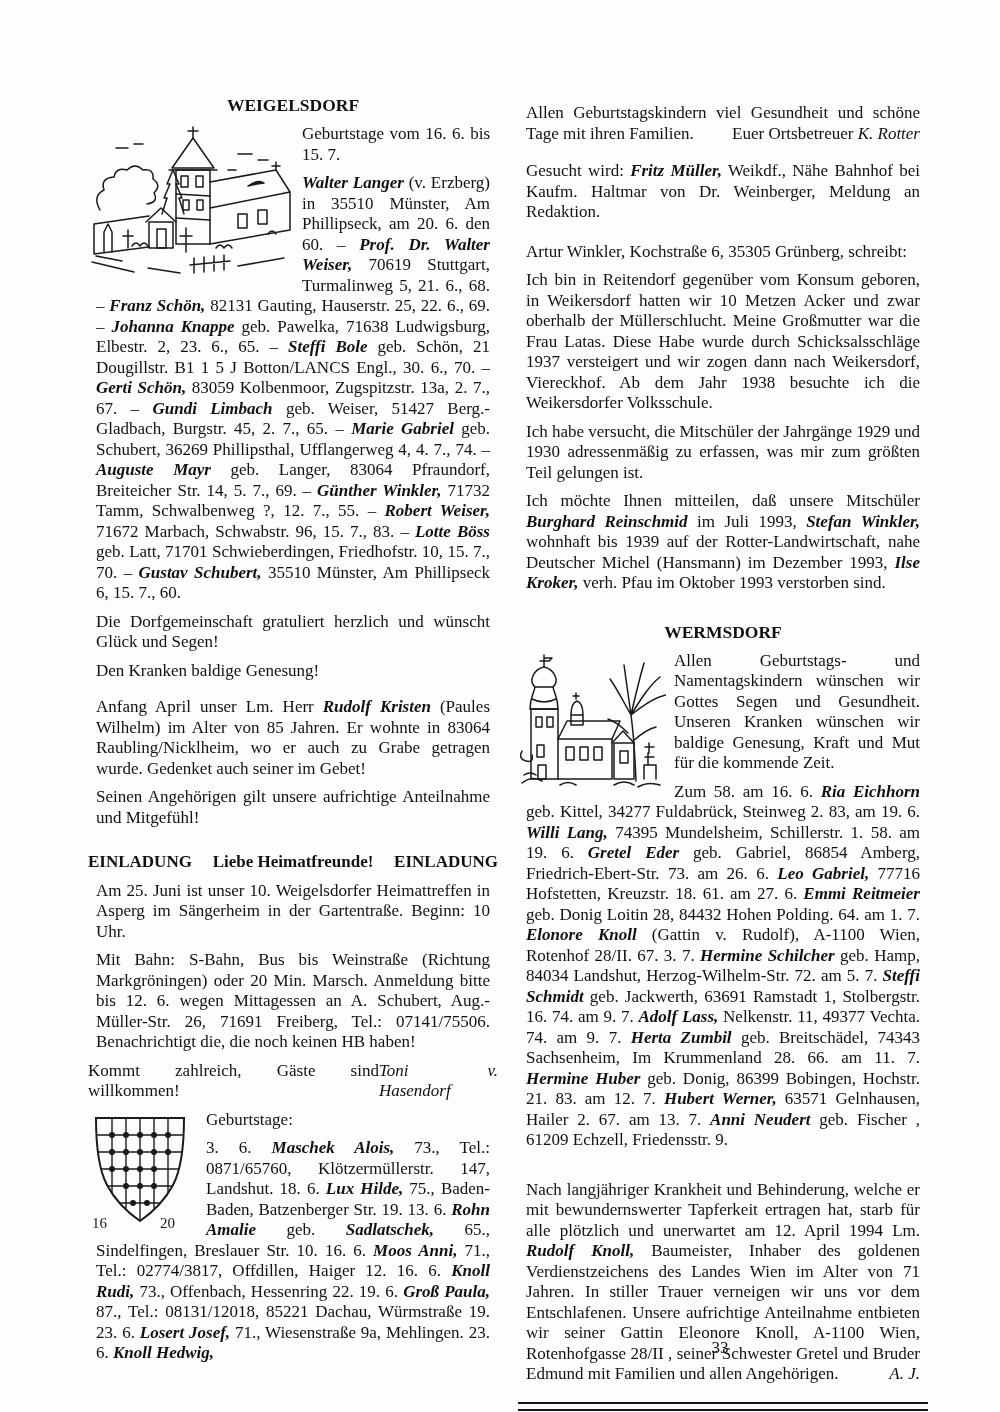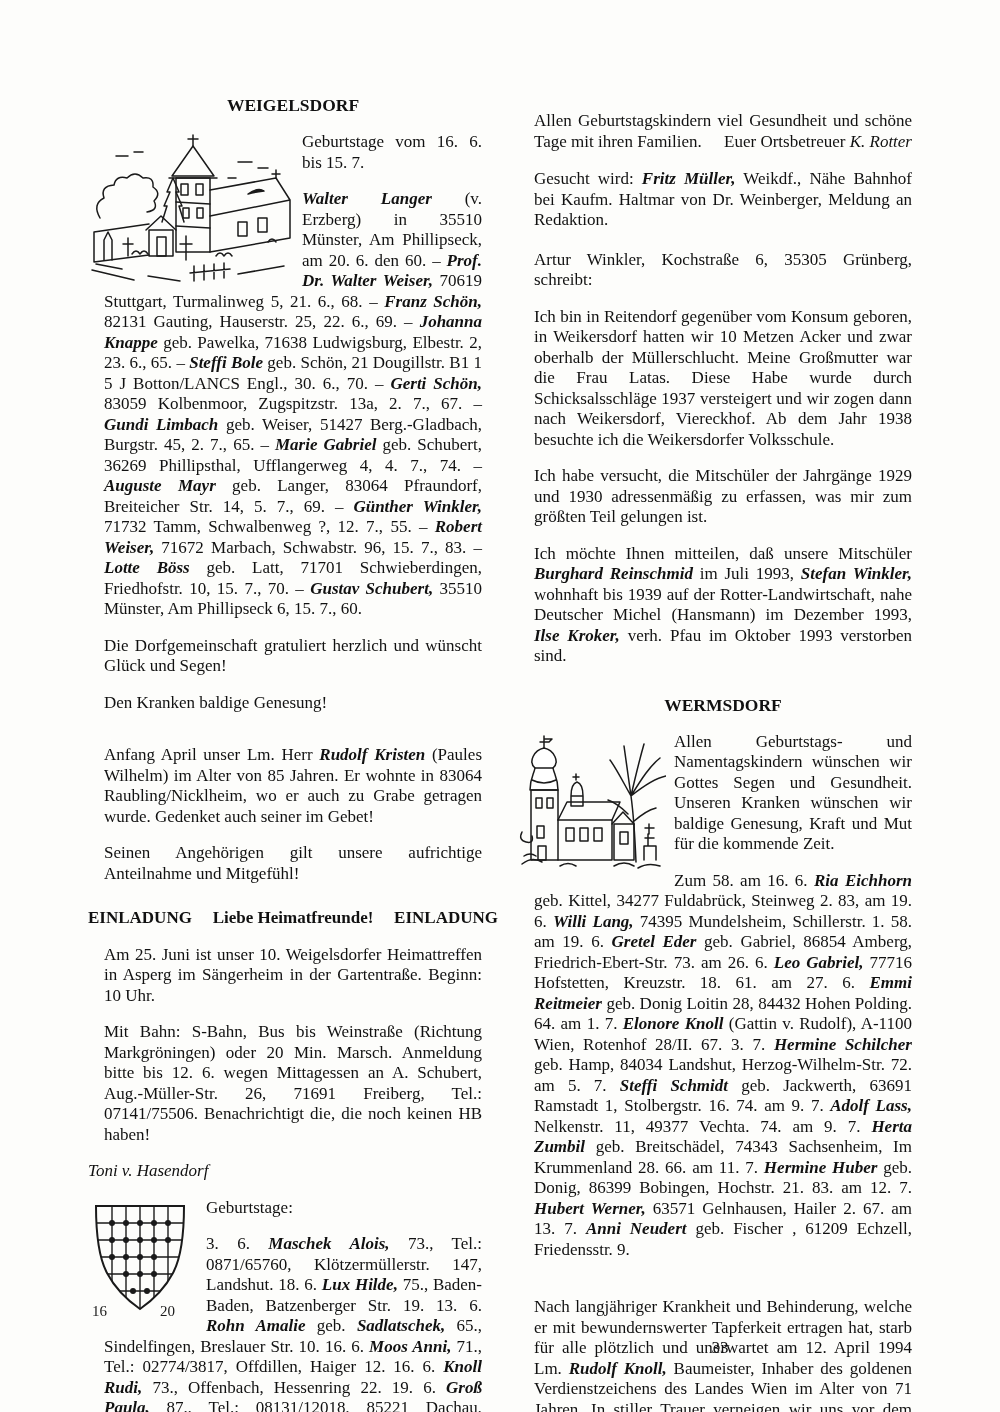--- a/index.html
+++ b/index.html
@@ -4,21 +4,21 @@
 <style>
   html,body{margin:0;padding:0;}
   body{
     width:1000px;height:1412px;background:#fdfdfb;position:relative;
     font-family:"Liberation Serif","DejaVu Serif",serif;color:#111;
     overflow:hidden;
   }
   .col{position:absolute;top:95px;width:410px;font-size:17px;line-height:20.5px;text-align:justify;}
   #col-left{left:88px;}
   #col-right{left:518px;}
-  p{margin:16px;}
+  p{margin:8px;}
   .h-center{font-size:17.5px;font-weight:bold;text-align:center;margin:0 0 1px 0;line-height:21px;}
   .h-left{font-weight:bold;}
   .s-b{font-weight:bold;font-style:italic;}
   .s-i{font-style:italic;}
   .s-fr{float:right;}
   .s-fr .s-i{font-style:italic;}
   .flow::after{content:"";display:block;clear:both;}
   .img-left{float:left;margin:2px 8px 2px 0;}
   .shield-left{float:left;margin:2px 14px 0 0;}
   .sp21{margin-top:21px;}
@@ -88,20 +88,21 @@
     <p>Seinen Angehörigen gilt unsere aufrichtige Anteilnahme und Mitgefühl!</p>
 
     <div class="row-between h-left sp24">
       <span>EINLADUNG</span>
       <span>Liebe Heimatfreunde!</span>
       <span>EINLADUNG</span>
     </div>
     <p>Am 25. Juni ist unser 10. Weigelsdorfer Heimattreffen in Asperg im Sängerheim in der Gartentraße. Beginn: 10 Uhr.</p>
     <p>Mit Bahn: S-Bahn, Bus bis Weinstraße (Richtung Markgröningen) oder 20 Min. Marsch. Anmeldung bitte bis 12. 6. wegen Mittagessen an A. Schubert, Aug.-Müller-Str. 26, 71691 Freiberg, Tel.: 07141/75506. Benachrichtigt die, die noch keinen HB haben!</p>
     <div class="row-between">
+      <span>Kommt zahlreich, Gäste sind willkommen!</span>
       <span class="s-i">Toni v. Hasendorf</span>
     </div>
 
     <div class="flow">
       <svg class="shield-left" width="104" height="118" viewBox="0 0 104 118">
         <defs>
           <clipPath id="shieldClip">
               <path d="M8,6 H96 C96,38 93,58 85,73 C76,90 65,100 52,109 C39,100 28,90 19,73 C11,58 8,38 8,6 Z"></path>
             </clipPath>
         </defs>

